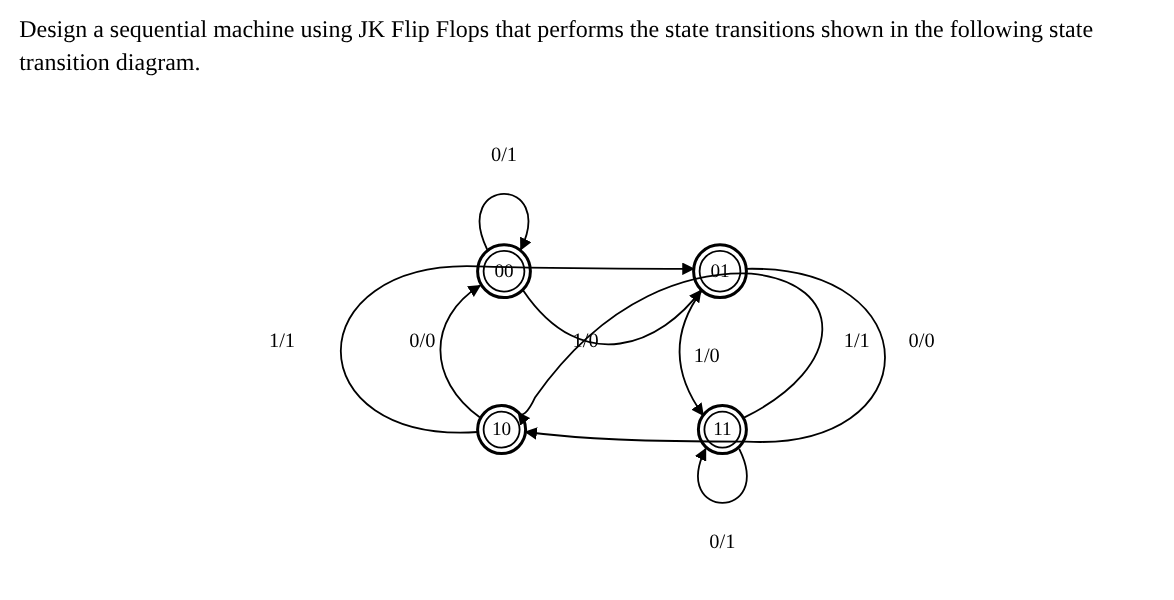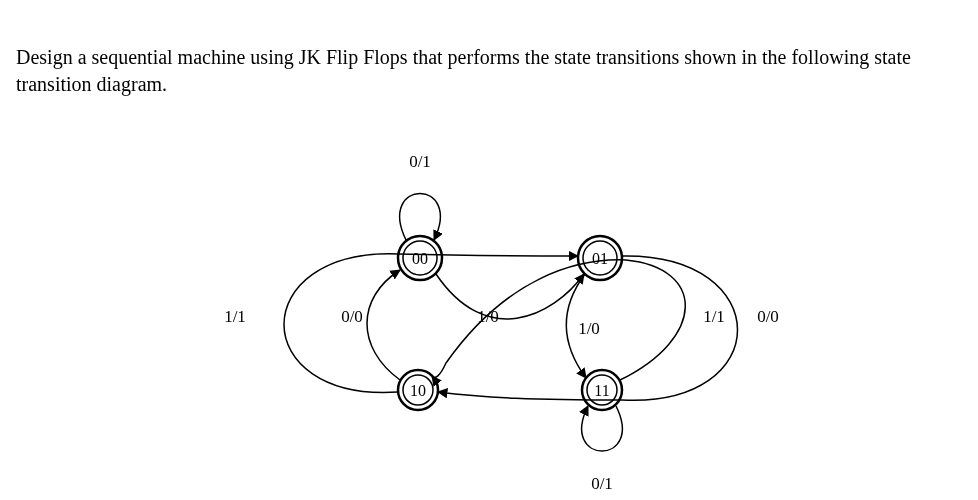--- a/index.html
+++ b/index.html
@@ -9,21 +9,20 @@
       color: #000;
       background: #fff;
       width: 978px;
       height: 500px;
       padding: 12px 16px;
       position: relative;
     }
     .problem-text {
       line-height: 1.35;
       margin-bottom: 10px;
-      margin-top: 32px;
     }
     .diagram-wrap {
       position: relative;
       width: 100%;
       height: 400px;
     }
     svg { display: block; }
     .state-label {
       font-family: "Times New Roman", Times, serif;
       font-size: 16px;

